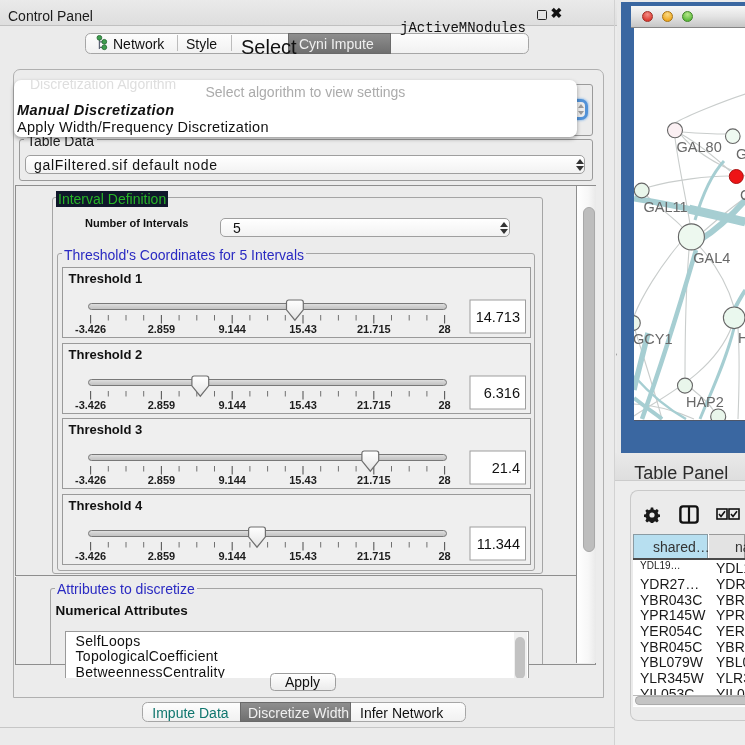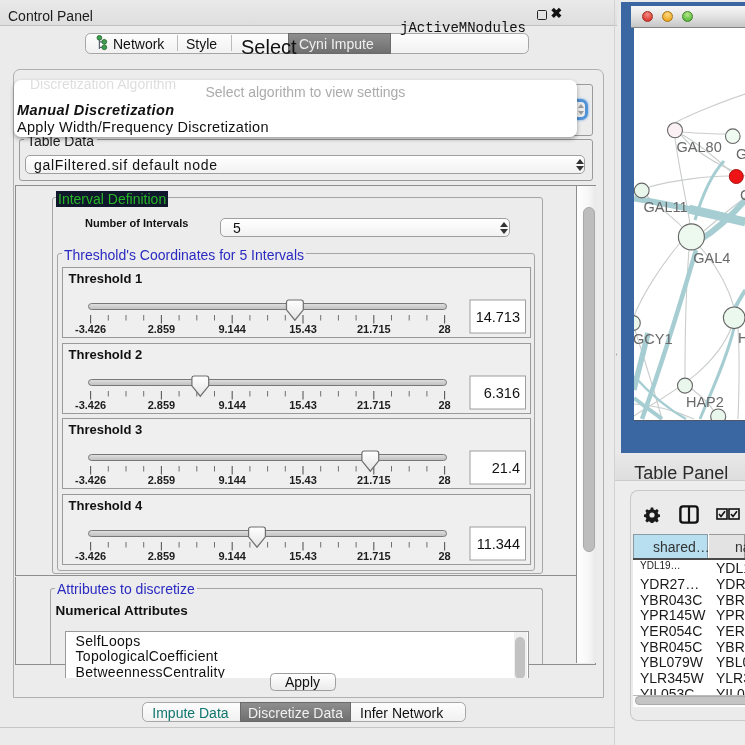--- a/index.html
+++ b/index.html
@@ -225,21 +225,21 @@
   <div style="position:absolute;left:10px;top:16.5px;font-size:14px;letter-spacing:0.3px;color:#111;">TopologicalCoefficient</div>
   <div style="position:absolute;right:1px;top:0px;width:13px;height:47px;background:#f0f0f0;"></div>
   <div style="position:absolute;right:2.5px;top:5px;width:10px;height:42px;background:#c2c2c2;border-radius:5px;"></div>
 </div>
 
 <div class="abs" style="left:269.5px;top:672.5px;width:66px;height:18.5px;background:linear-gradient(#ffffff,#ebebeb);border:1px solid #9e9e9e;border-radius:4.5px;text-align:center;font-size:14px;color:#111;line-height:17px;">Apply</div>
 
 <div class="abs" style="left:141.9px;top:702px;width:324.5px;height:20px;background:linear-gradient(#fdfdfd,#f1f1f1);border:1px solid #a6a6a6;border-radius:5.5px;"></div>
 <div class="abs" style="left:239.6px;top:702px;width:111.6px;height:20px;background:linear-gradient(#8e8e8e,#6f6f6f);border:1px solid #6a6a6a;"></div>
 <div class="abs" style="left:152.3px;top:705px;font-size:14px;color:#0f766e;">Impute Data</div>
-<div class="abs" style="left:248px;top:705px;font-size:14px;color:#f0f0f0;">Discretize Data</div>
+<div class="abs" style="left:248px;top:705px;font-size:14px;color:#f0f0f0;">Discretize Width</div>
 <div class="abs" style="left:360px;top:705px;font-size:14px;color:#111;">Infer Network</div>
 <div class="abs" style="left:0;top:726.5px;width:617px;height:1px;background:#c6c6c6;"></div>
 
 <div class="abs" style="left:14px;top:80px;width:563px;height:56.5px;background:#fff;border-radius:7px;box-shadow:0 2px 4px rgba(0,0,0,0.35);overflow:hidden;">
 <div style="position:absolute;left:16px;top:-4.5px;font-size:14px;color:#dedede;">Discretization Algorithm</div>
   </div>
 <div class="abs" style="left:205.4px;top:84px;font-size:14px;color:#ababab;">Select algorithm to view settings</div>
 <div class="abs" style="left:17px;top:102px;font-size:14.5px;font-weight:bold;letter-spacing:0.4px;color:#111;font-style:italic;">Manual Discretization</div>
 <div class="abs" style="left:17px;top:118.5px;font-size:14.5px;letter-spacing:0.3px;color:#111;">Apply Width/Frequency Discretization</div>
 

